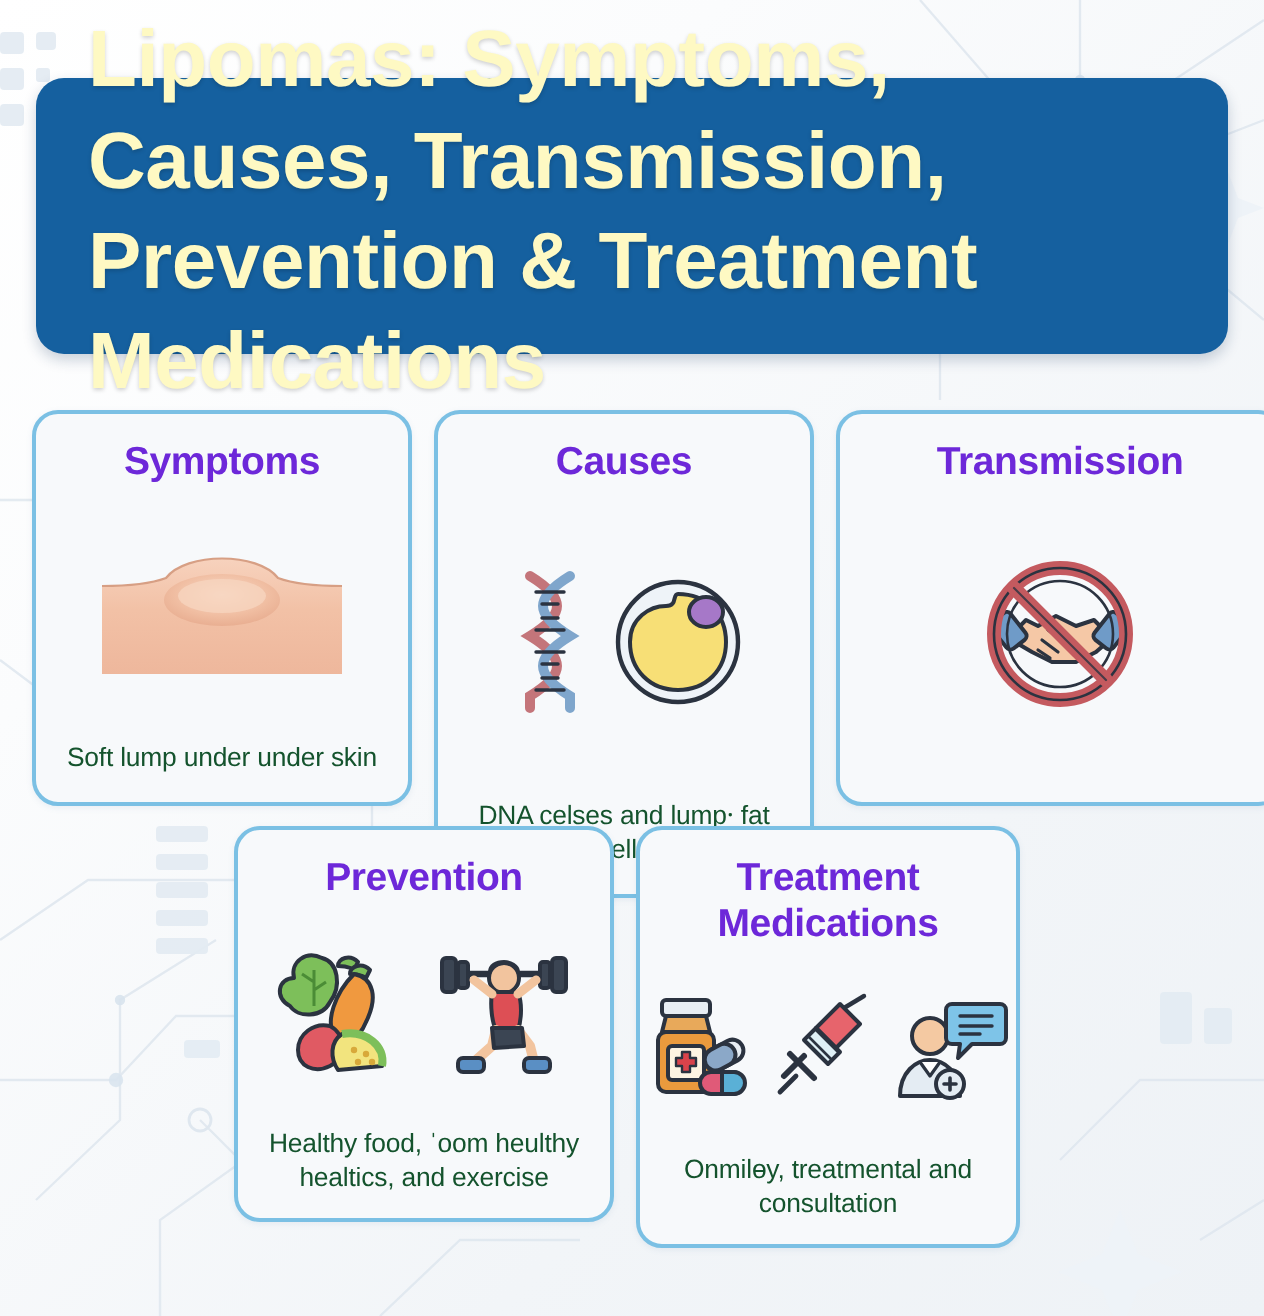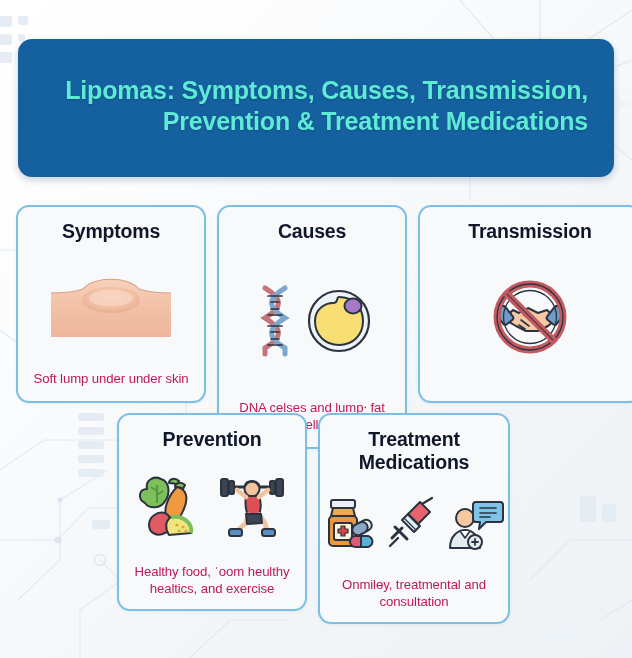--- a/index.html
+++ b/index.html
@@ -37,60 +37,60 @@
     height: 138px;
     background: #15609f;
     border-radius: 14px;
     box-shadow: 0 3px 7px rgba(20,50,90,0.22);
     display: flex;
     align-items: center;
     justify-content: center;
     padding: 4px 26px 8px;
   }
   #title-text {
-    color: #5eead4;
-    font-size: 25px;
+    color: #fef9c3;
+    font-size: 40px;
     font-weight: bold;
     line-height: 1.26;
-    text-align: right;
+    text-align: left;
     letter-spacing: -0.2px;
     text-shadow: 0 1px 2px rgba(0,0,0,0.18);
   }
 
   
   .card {
     position: absolute;
     background: #f7f9fb;
     border: 2px solid #7bc0e4;
     border-radius: 13px;
     display: flex;
     flex-direction: column;
     align-items: center;
     padding: 13px 8px 10px;
     box-shadow: 0 1px 3px rgba(90,130,165,0.10);
   }
   .card-title {
     font-size: 19.5px;
     font-weight: bold;
-    color: #0f172a;
+    color: #6d28d9;
     text-align: center;
     line-height: 1.17;
     letter-spacing: -0.2px;
   }
   .card-icons {
     flex: 1;
     display: flex;
     align-items: center;
     justify-content: center;
     gap: 8px;
     width: 100%;
   }
   .card-desc {
     font-size: 13.2px;
-    color: #be185d;
+    color: #14532d;
     text-align: center;
     line-height: 1.33;
     letter-spacing: -0.1px;
     padding-bottom: 3px;
   }
 
   
   #card-symptoms     { left: 16px;  top: 205px; width: 190px; height: 198px; }
   #card-causes       { left: 217px; top: 205px; width: 190px; height: 244px; }
   #card-transmission { left: 418px; top: 205px; width: 224px; height: 198px; }

